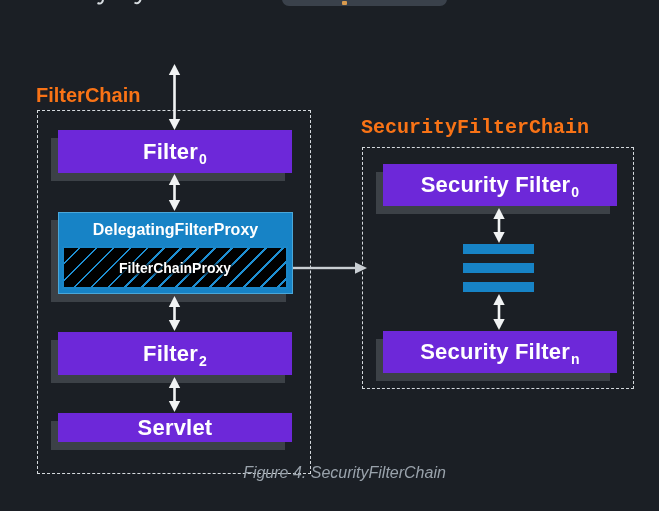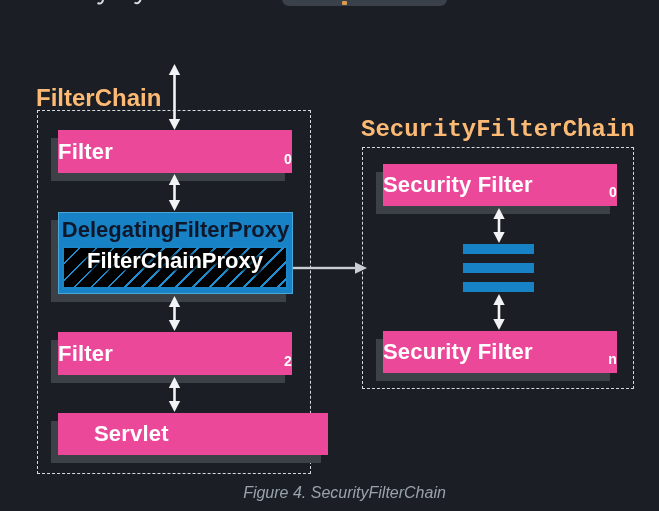--- a/index.html
+++ b/index.html
@@ -5,48 +5,48 @@
   html,body{margin:0;padding:0;background:#1b1f25;}
   #stage{
     position:relative;width:659px;height:511px;background:#1b1f25;overflow:hidden;
     font-family:"Liberation Sans","DejaVu Sans",sans-serif;
   }
   .node{
     position:absolute;display:flex;align-items:center;justify-content:center;
     font-weight:bold;font-size:22px;color:#ffffff;letter-spacing:0.2px;
     box-shadow:-7px 8px 0 0 #3c4147;
   }
-  .blue{background:#ec4899;justify-content:space-between;}
+  .blue{background:#6d28d9;}
   .green{background:#54a45c;border:1px solid #d8cb74;}
   .sub{font-size:14px;transform:translateY(7px);margin-left:1px;font-weight:bold;}
   .dashed{position:absolute;border:1px dashed #d6dbdf;}
   .grouplabel{
-    position:absolute;font-weight:bold;font-size:24px;color:#fdba74;white-space:nowrap;
+    position:absolute;font-weight:bold;font-size:20px;color:#f97316;white-space:nowrap;
   }
   .dfp{
     position:absolute;left:58px;top:212px;width:235px;height:82px;
     background:#1783c6;border:1px solid #4aa7d9;box-sizing:border-box;
     box-shadow:-7px 8px 0 0 #3c4147;
   }
   .dfp-header{
     height:33px;display:flex;align-items:center;justify-content:center;
-    font-weight:bold;font-size:22px;color:#0f172a;white-space:nowrap;
+    font-weight:bold;font-size:16px;color:#ffffff;white-space:nowrap;
   }
   .hatchbox{
     position:absolute;left:62px;top:246px;width:226px;height:43px;box-sizing:border-box;
     background:#000000;border:2px solid #1a86c8;
     background-image:repeating-linear-gradient(135deg,rgba(0,0,0,0) 0 10px,#1f8fd2 10px 12px);
-    display:flex;align-items:flex-start;justify-content:center;
-    font-weight:bold;font-size:22px;color:#ffffff;
+    display:flex;align-items:center;justify-content:center;
+    font-weight:bold;font-size:14px;color:#ffffff;
     text-shadow:0 0 3px #000,0 0 4px #000,0 0 6px #000,2px 2px 3px #000;
   }
   .bar{position:absolute;left:463px;width:71px;height:10px;background:#1783c6;}
   .overlay{position:absolute;left:0;top:0;pointer-events:none;}
   .caption{
-    position:absolute;left:30px;top:484px;width:629px;text-align:center;
+    position:absolute;left:30px;top:464px;width:629px;text-align:center;
     font-style:italic;font-size:16px;color:#99a2ab;
   }
   .chip{
     position:absolute;left:282px;top:-10px;width:165px;height:16px;
     background:#3a414b;border-radius:7px;
   }
   .chip-frag{position:absolute;left:60px;top:11px;width:5px;height:4px;background:#d99a4e;border-radius:1px;}
 </style>
 </head>
 <body>
@@ -76,21 +76,21 @@
   </div>
   <div class="hatchbox">
     <span>FilterChainProxy</span>
   </div>
 
   <div class="node blue" style="left:58px;top:332px;width:234px;height:43px;">
     <span>Filter</span>
       <span class="sub">2</span>
   </div>
 
-  <div class="node blue" style="left:58px;top:413px;width:234px;height:42px;padding-left:36px;">
+  <div class="node blue" style="left:58px;top:413px;width:234px;height:29px;">
     <span>Servlet</span>
   </div>
 
   <div class="grouplabel" style="left:361px;top:116px;font-family:Liberation Mono, monospace;">SecurityFilterChain</div>
   <div class="dashed" style="left:362px;top:147px;width:270px;height:240px;"></div>
 
   <div class="node blue" style="left:383px;top:164px;width:234px;height:42px;">
     <span>Security Filter</span>
       <span class="sub">0</span>
   </div>

